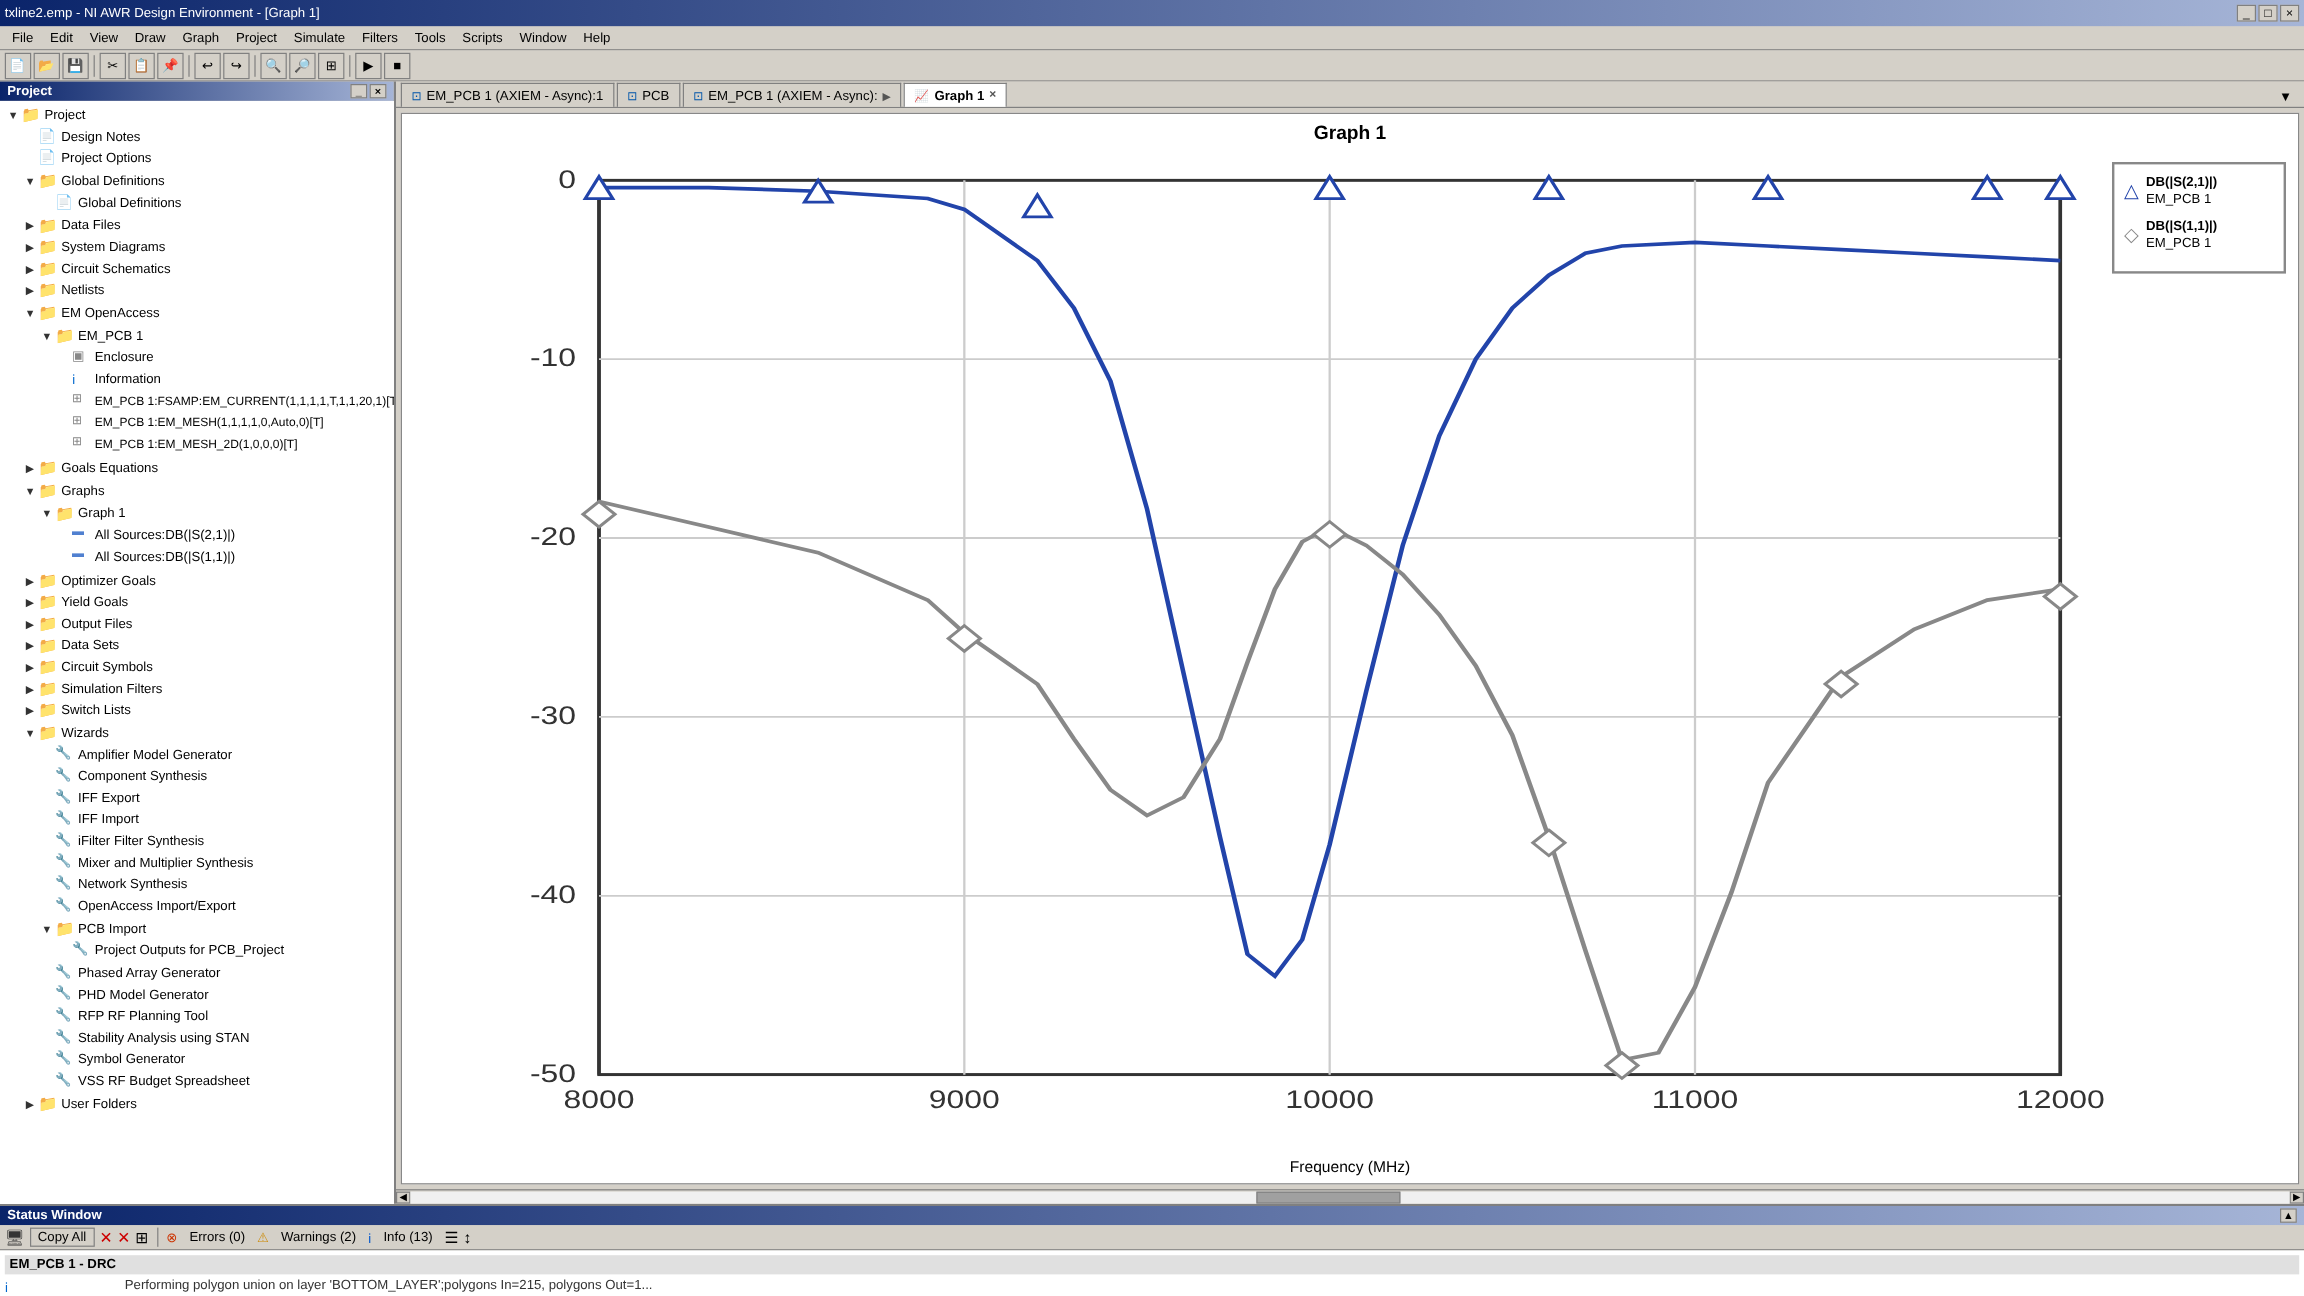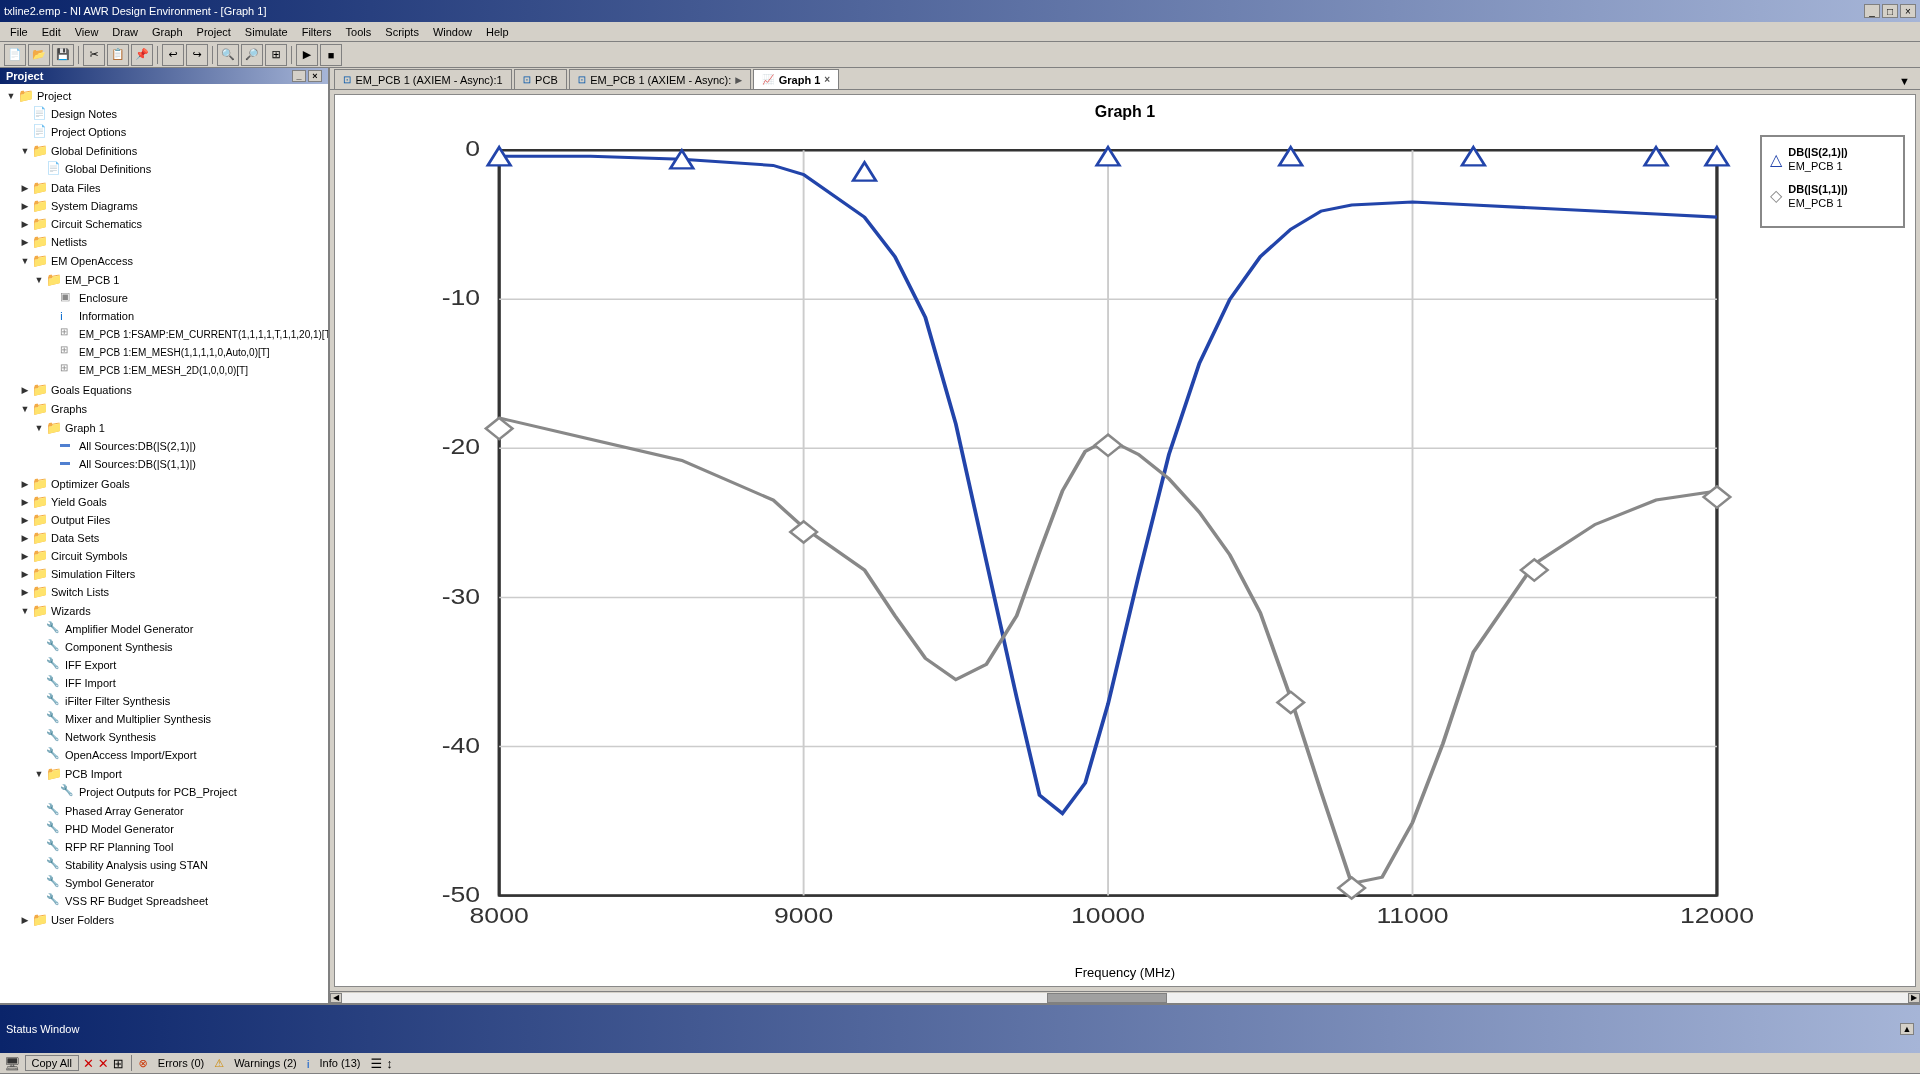--- a/index.html
+++ b/index.html
@@ -193,23 +193,23 @@
     #status-window {
       height: 130px;
       background: #d4d0c8;
       border-top: 2px solid #808080;
       display: flex;
       flex-direction: column;
     }
     #status-header {
       background: linear-gradient(to right, #0a246a, #a6b5d7);
       color: white;
-      padding: 18px 6px;
-      font-size: 11px;
-      font-weight: normal;
+      padding: 2px 6px;
+      font-size: 11px;
+      font-weight: bold;
       display: flex;
       justify-content: space-between;
       align-items: flex-end;
     }
     #status-toolbar {
       background: #d4d0c8;
       padding: 2px 4px;
       display: flex;
       align-items: center;
       gap: 4px;
@@ -794,19 +794,21 @@
     <span style="font-size:11px;color:#cc3300;">⊗</span>
     <span class="status-btn" style="border:none;background:transparent;cursor:pointer;">Errors (0)</span>
     <span style="font-size:11px;color:#cc8800;">⚠</span>
     <span class="status-btn" style="border:none;background:transparent;cursor:pointer;text-align:right;">Warnings (2)</span>
     <span style="font-size:11px;color:#0055cc;">ℹ</span>
     <span class="status-btn" style="border:none;background:transparent;cursor:pointer;">Info (13)</span>
     <span class="status-icon" style="font-size:13px;">☰</span>
     <span class="status-icon" style="font-size:13px;">↕</span>
   </div>
   <div id="status-content">
+    <div class="status-section-header">EM_PCB 1 - DRC</div>
     <div class="status-row">
       <span class="status-icon-col">ℹ</span>
       <span class="status-time">10:40:23 PM</span>
+      <span class="status-text">Performing polygon union on layer 'BOTTOM_LAYER';polygons In=215, polygons Out=1...</span>
     </div>
 
   </div>
 </div>
 
 </body></html>

